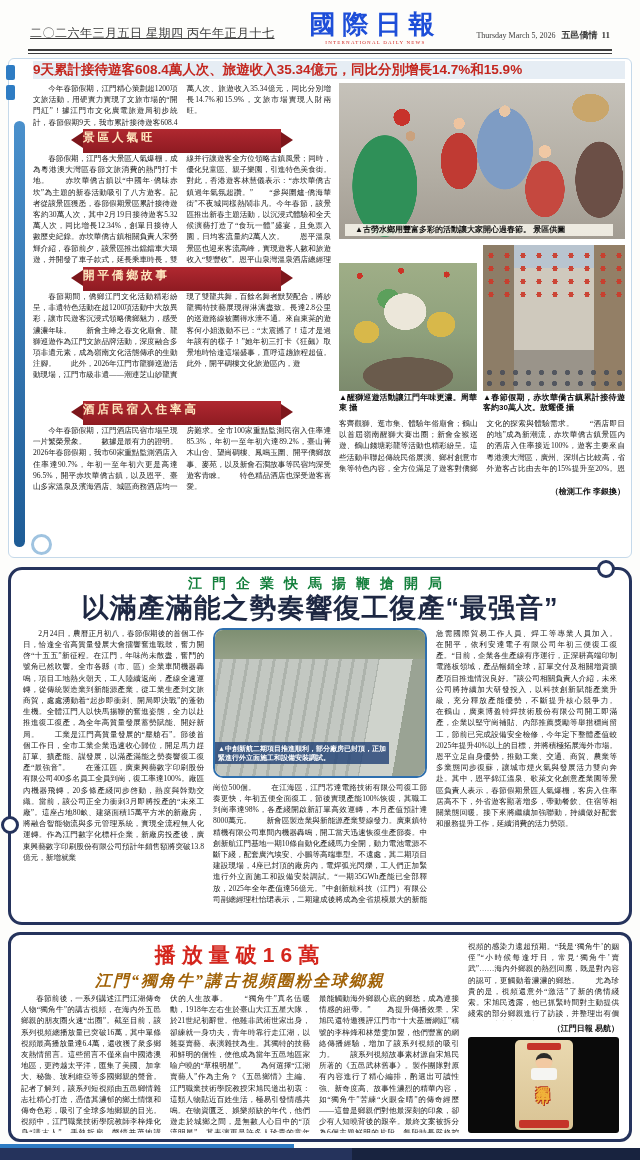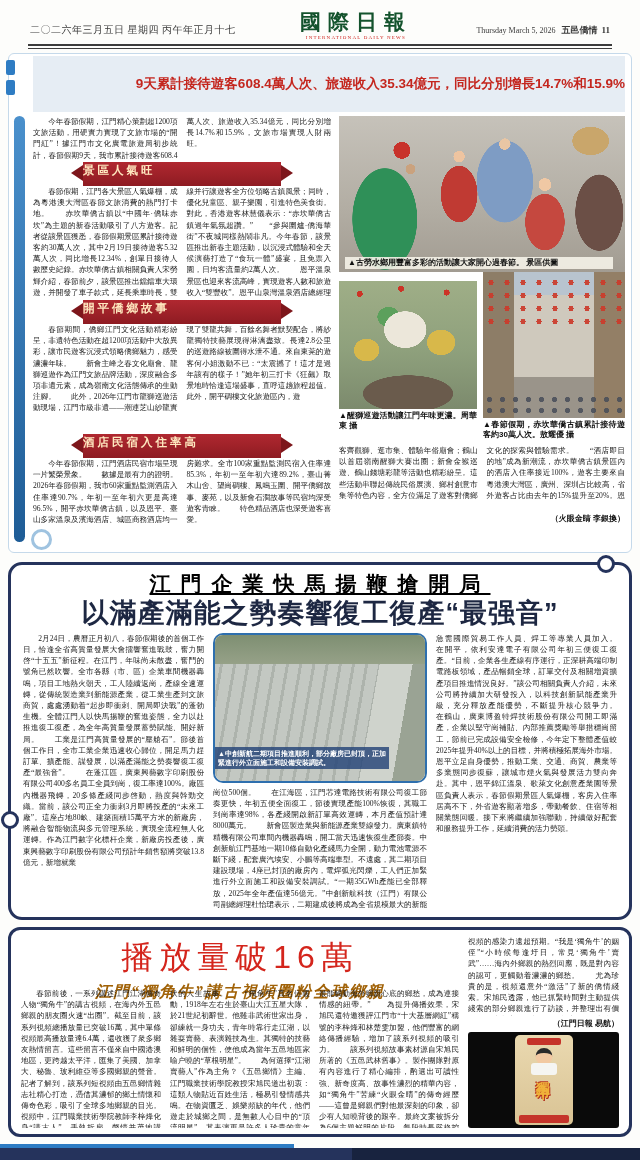--- a/index.html
+++ b/index.html
@@ -1,41 +1,41 @@
 <!DOCTYPE html>
 <html><head>
 <meta charset="utf-8">
 <style>
   html,body{margin:0;padding:0;background:#e9e9e9;}
   .page{width:640px;height:1160px;margin:0 auto;background:#fdfdfb;position:relative;overflow:hidden;font-family:"Liberation Serif",serif;}
   
   .hdr{display:flex;justify-content:space-between;align-items:flex-end;padding:12px 30px 2px 30px;}
-  .hdr-date-cn{font-size:10px;color:#3a3a3a;letter-spacing:.5px;padding-bottom:3px;}
+  .hdr-date-cn{font-size:12px;color:#3a3a3a;letter-spacing:.5px;padding-bottom:3px;text-decoration:underline;}
   .mast{text-align:center;line-height:1;}
-  .mast-title{font-size:21px;font-weight:900;color:#14532d;letter-spacing:7px;}
+  .mast-title{font-size:26px;font-weight:900;color:#1d4ed8;letter-spacing:7px;}
   .mast-sub{font-size:5px;color:#cf1f1a;letter-spacing:1.2px;margin-top:2px;}
   .hdr-right{font-size:8px;color:#3a3a3a;padding-bottom:3px;}
   .sec-name{font-weight:bold;margin-left:6px;font-size:9px;}
   .page-no{font-weight:bold;margin-left:4px;font-size:9px;}
   .hrule{margin:2px 28px 0;border-top:2px solid #3c3c3c;border-bottom:1px solid #3c3c3c;height:2px;}
   
   .colbody{font-size:7.6px;line-height:11.2px;text-align:justify;color:#1b1b1b;text-indent:2em;overflow:hidden;}
   .noindent{text-indent:0;}
   .twocol{column-count:2;column-gap:9px;}
   .byline{font-size:8px;font-weight:bold;text-align:right;color:#111;margin-top:2px;font-family:"Liberation Sans",sans-serif;flex:none;}
   .cap{font-size:8px;font-weight:bold;line-height:10px;color:#111;text-align:justify;font-family:"Liberation Sans",sans-serif;}
   .ph{margin:0;position:relative;}
   
   .a1{position:relative;margin:4px 8px 0 8px;height:500px;border:1px solid #c5d9ea;border-radius:6px;padding:2px 6px 0 24px;box-sizing:border-box;background:#fff;}
   .tab{position:absolute;left:-3px;background:#2e7cc3;width:9px;height:15px;border-radius:2px;}
   .tab1{top:6px;}.tab2{top:26px;}
   .a1-bar{position:absolute;left:5px;top:62px;bottom:10px;width:11px;border-radius:6px;background:linear-gradient(180deg,#4a90cc,#1e5c96);}
   .a1-circle{position:absolute;left:22px;bottom:2px;width:15px;height:15px;border-radius:50%;background:#fff;border:3px solid #9fc3e0;z-index:3;}
   .a1-h{margin:2px 0;text-align:center;font-size:33px;font-weight:900;color:#e3241b;letter-spacing:3px;line-height:1.12;font-family:"Liberation Sans",sans-serif;}
-  .a1-sub{background:#e6edf4;color:#c4261e;font-weight:bold;font-size:13.5px;text-align:right;padding:19px 0;font-family:"Liberation Sans",sans-serif;}
+  .a1-sub{background:#e6edf4;color:#c4261e;font-weight:bold;font-size:13.5px;text-align:left;padding:0 0;font-family:"Liberation Sans",sans-serif;}
   .a1-body{display:flex;gap:8px;margin-top:4px;height:424px;overflow:hidden;}
   .a1-left{width:298px;flex:none;}
   .a1-right{flex:1;min-width:0;display:flex;flex-direction:column;}
   .intro{height:46px;}
   .s1{height:114px;}
   .s2{height:110px;}
   .s3{height:74px;}
   .ribbon{position:relative;width:198px;height:24px;margin:0 auto;background:linear-gradient(180deg,#b02830,#8e1b22);color:#ffe9c0;font-size:11.5px;font-weight:bold;line-height:16px;letter-spacing:3px;font-family:"Liberation Sans",sans-serif;}
   .ribbon::before,.ribbon::after{content:"";position:absolute;top:3px;width:0;height:0;border-top:8px solid transparent;border-bottom:8px solid transparent;}
   .ribbon::before{left:-12px;border-right:12px solid #7d161b;}
@@ -47,22 +47,22 @@
     radial-gradient(circle 9px at 72% 44%, #f0c8a4 70%, transparent 71%),
     radial-gradient(ellipse 28px 40px at 72% 68%, #c5483f 70%, transparent 71%),
     radial-gradient(circle 8px at 58% 18%, #e9c6a4 70%, transparent 71%),
     radial-gradient(ellipse 40px 58px at 58% 42%, #7e9cc4 70%, transparent 71%),
     radial-gradient(circle 8px at 42% 26%, #eec4a0 70%, transparent 71%),
     radial-gradient(ellipse 26px 40px at 42% 50%, #c03a33 70%, transparent 71%),
     radial-gradient(circle 12px at 22% 22%, #c8322b 70%, transparent 71%),
     radial-gradient(circle 7px at 25% 34%, #caa27e 70%, transparent 71%),
     radial-gradient(ellipse 46px 72px at 16% 66%, #2f9058 70%, transparent 71%),
     linear-gradient(180deg,#c6c2ba 0%,#b2ada3 60%,#a29c92 100%);}
-  .cap.overlay{position:absolute;left:6px;right:12px;bottom:3px;background:rgba(245,242,232,.9);padding:1px 3px;text-align:left;white-space:nowrap;overflow:hidden;}
-  .ph-row{display:flex;gap:6px;flex:none;align-items:center;}
+  .cap.overlay{position:absolute;left:6px;right:12px;bottom:3px;background:rgba(245,242,232,.9);padding:1px 10px;text-align:left;white-space:nowrap;overflow:hidden;}
+  .ph-row{display:flex;gap:6px;margin-top:6px;flex:none;align-items:flex-end;}
   .ph2{width:138px;flex:none;}
   .ph2-art{height:128px;position:relative;background:
     radial-gradient(circle 5px at 15% 10%, #cc3326 60%, transparent 61%),
     radial-gradient(circle 5px at 45% 6%, #cc3326 60%, transparent 61%),
     radial-gradient(circle 5px at 78% 9%, #cc3326 60%, transparent 61%),
     radial-gradient(ellipse 30px 26px at 48% 38%, #ece7da 70%, transparent 71%),
     radial-gradient(ellipse 16px 14px at 36% 28%, #5ca05c 70%, transparent 71%),
     radial-gradient(ellipse 20px 18px at 74% 48%, #d8b84a 70%, transparent 71%),
     radial-gradient(ellipse 18px 16px at 20% 54%, #d8b84a 70%, transparent 71%),
     radial-gradient(ellipse 64px 26px at 50% 88%, #6a5b4c 70%, transparent 71%),
@@ -73,39 +73,39 @@
     linear-gradient(180deg,#b8c4cf 0 16%, #cfc9bd 16% 72%, #9a948a 72%);}
   .lanterns{position:absolute;top:4px;left:0;right:0;height:50px;background:radial-gradient(circle 3px, #cc3a2a 85%, rgba(0,0,0,0) 86%);background-size:16px 13px;opacity:.92;}
   .crowd{position:absolute;bottom:0;left:0;right:0;height:24px;background:radial-gradient(circle 3.5px, #474c58 80%, rgba(0,0,0,0) 81%);background-size:13px 11px;opacity:.85;}
   .cap.below{margin-top:2px;height:20px;overflow:hidden;}
   .rt{height:66px;margin-top:5px;flex:none;}
   
   .a2{position:relative;margin:9px 8px 0;height:358px;border:3px solid #25335c;border-radius:14px;padding:5px 12px 4px;box-sizing:border-box;background:#fff;}
   .a2-circle{position:absolute;width:12px;height:12px;background:#fff;border:3px solid #25335c;border-radius:50%;z-index:3;}
   .c1{top:-10px;right:14px;}
   .c2{left:-10px;top:246px;}
-  .a2-kicker{text-align:center;color:#000000;font-size:21px;font-weight:bold;letter-spacing:10px;text-decoration:underline;}
+  .a2-kicker{text-align:center;color:#15803d;font-size:14px;font-weight:bold;letter-spacing:10px;}
   .a2-h{margin:1px 0 4px;text-align:center;font-size:27px;font-weight:900;color:#1d2742;letter-spacing:1px;line-height:1.1;font-family:"Liberation Sans",sans-serif;}
   .a2-cols{display:flex;gap:9px;height:276px;overflow:hidden;}
   .a2-cols>.colbody{flex:1;min-width:0;}
   .a2mid{width:214px;flex:none;display:flex;flex-direction:column;min-width:0;}
   .ph4{height:146px;border:2px solid #2e6fae;border-radius:10px;overflow:hidden;flex:none;position:relative;}
   .ph4-art{position:absolute;inset:0;background:
     linear-gradient(100deg, rgba(0,0,0,0) 0 72%, #cfd3cc 72% 86%, #9aa394 86%),
     repeating-linear-gradient(100deg, #c3c8c2 0 10px, #adb3ac 10px 13px);}
   .ph4-art::before{content:"";position:absolute;top:0;left:0;right:0;height:20%;background:linear-gradient(180deg,#7e8f72,#96a188);}
   .cap.overlay-blue{position:absolute;left:0;bottom:12px;width:80%;background:rgba(36,68,120,.82);color:#fff;font-weight:bold;font-size:7px;line-height:9px;padding:2px 3px;text-align:left;}
   .a2mid>.colbody{margin-top:4px;flex:1;}
   .a2colwrap{flex:1;display:flex;flex-direction:row;min-width:0;}
   .a2colwrap>.colbody{flex:1;}
   
   .a3{position:relative;margin:7px 8px 0;height:210px;border:3px solid #25335c;border-radius:12px;padding:6px 10px;box-sizing:border-box;display:flex;gap:9px;background:#fff;}
   .a3-main{width:438px;flex:none;display:flex;flex-direction:column;min-width:0;}
   .a3-head{text-align:center;height:50px;flex:none;}
-  .a3-t{font-size:32px;font-weight:400;color:#d4251c;letter-spacing:6px;font-family:"Liberation Sans",sans-serif;}
+  .a3-t{font-size:21px;font-weight:700;color:#d4251c;letter-spacing:6px;font-family:"Liberation Sans",sans-serif;}
   .a3-s{font-size:16px;font-weight:bold;font-style:italic;color:#a16207;letter-spacing:2px;margin-top:2px;}
   .a3-cols{display:flex;gap:9px;flex:1;overflow:hidden;margin-top:2px;}
   .a3-cols>.colbody{flex:1;min-width:0;}
   .a3-right{flex:1;display:flex;flex-direction:column;min-width:0;}
   .a3-right>.colbody{height:80px;flex:none;}
   .poster{margin-top:3px;flex:1;background:#0a0a0a;display:flex;align-items:center;justify-content:center;border-radius:3px;}
   .poster-card{position:relative;width:58px;height:90px;background:linear-gradient(180deg,#ead9b0,#d9c394);border-radius:5px;overflow:hidden;flex:none;}
   .poster-ribbon{position:absolute;top:3px;left:50%;transform:translateX(-50%);width:34px;height:7px;background:#c5342a;border-radius:2px;}
   .poster-face{position:absolute;top:13px;left:50%;transform:translateX(-50%);width:17px;height:17px;border-radius:50%;background:#f2c9a2;border-top:5px solid #2a2a2a;box-sizing:border-box;}
   .poster-shirt{position:absolute;top:28px;left:50%;transform:translateX(-50%);width:26px;height:12px;background:#f5f5f2;border-radius:3px;}
@@ -160,21 +160,21 @@
           </figure>
           <figure class="ph ph3">
             <div class="ph3-art">
               <div class="lanterns"></div>
               <div class="crowd"></div>
             </div>
             <figcaption class="cap below">▲春節假期，赤坎華僑古鎮累計接待遊客約30萬人次。敖耀優 攝</figcaption>
           </figure>
         </div>
         <div class="colbody twocol rt noindent">客齊觀獅、逛市集、體驗年俗廟會；鶴山以首屆嶺南醒獅大賽出圈；新會金猴巡遊、鶴山錢塘彩龍等活動也精彩紛呈。這些活動串聯起傳統民俗展演、鄉村創意市集等特色內容，全方位滿足了遊客對僑鄉文化的探索與體驗需求。　　“酒店即目的地”成為新潮流，赤坎華僑古鎮景區內的酒店入住率接近100%，遊客主要來自粵港澳大灣區，廣州、深圳占比較高，省外遊客占比由去年的15%提升至20%。恩平山泉灣溫泉酒店春節假期整體入住率達90%，其中年初一至年初四入住率均為100%，香港遊客數量較往年同期有明顯增長。　　差異化發展的鄉村民宿精準契合了遊客多元需求，獲評全國甲級旅遊民宿的菁木山舍，春節裏各房型就被搶訂一空。不少遊客感嘆“沒訂到房，衹能下次周末再來體驗”。開平僑鄉故事等赤坎華僑古鎮周邊特色民宿，除夕至年初七也都是滿房狀態。　　在超1200項活動的拉動下，江門酒店與民宿入住率持續高位運行，客源結構不斷優化，僑鄉文旅消費活力全面釋放。</div>
-        <div class="byline">（火眼金睛 李銀換）</div>
+        <div class="byline">（檢測工作 李銀換）</div>
       </div>
     </div>
   </section>
 
   <section class="a2">
     <div class="a2-circle c1"></div>
     <div class="a2-circle c2"></div>
     <div class="a2-kicker">江門企業快馬揚鞭搶開局</div>
     <h2 class="a2-h">以滿產滿能之勢奏響復工復產“最强音”</h2>
     <div class="a2-cols">

